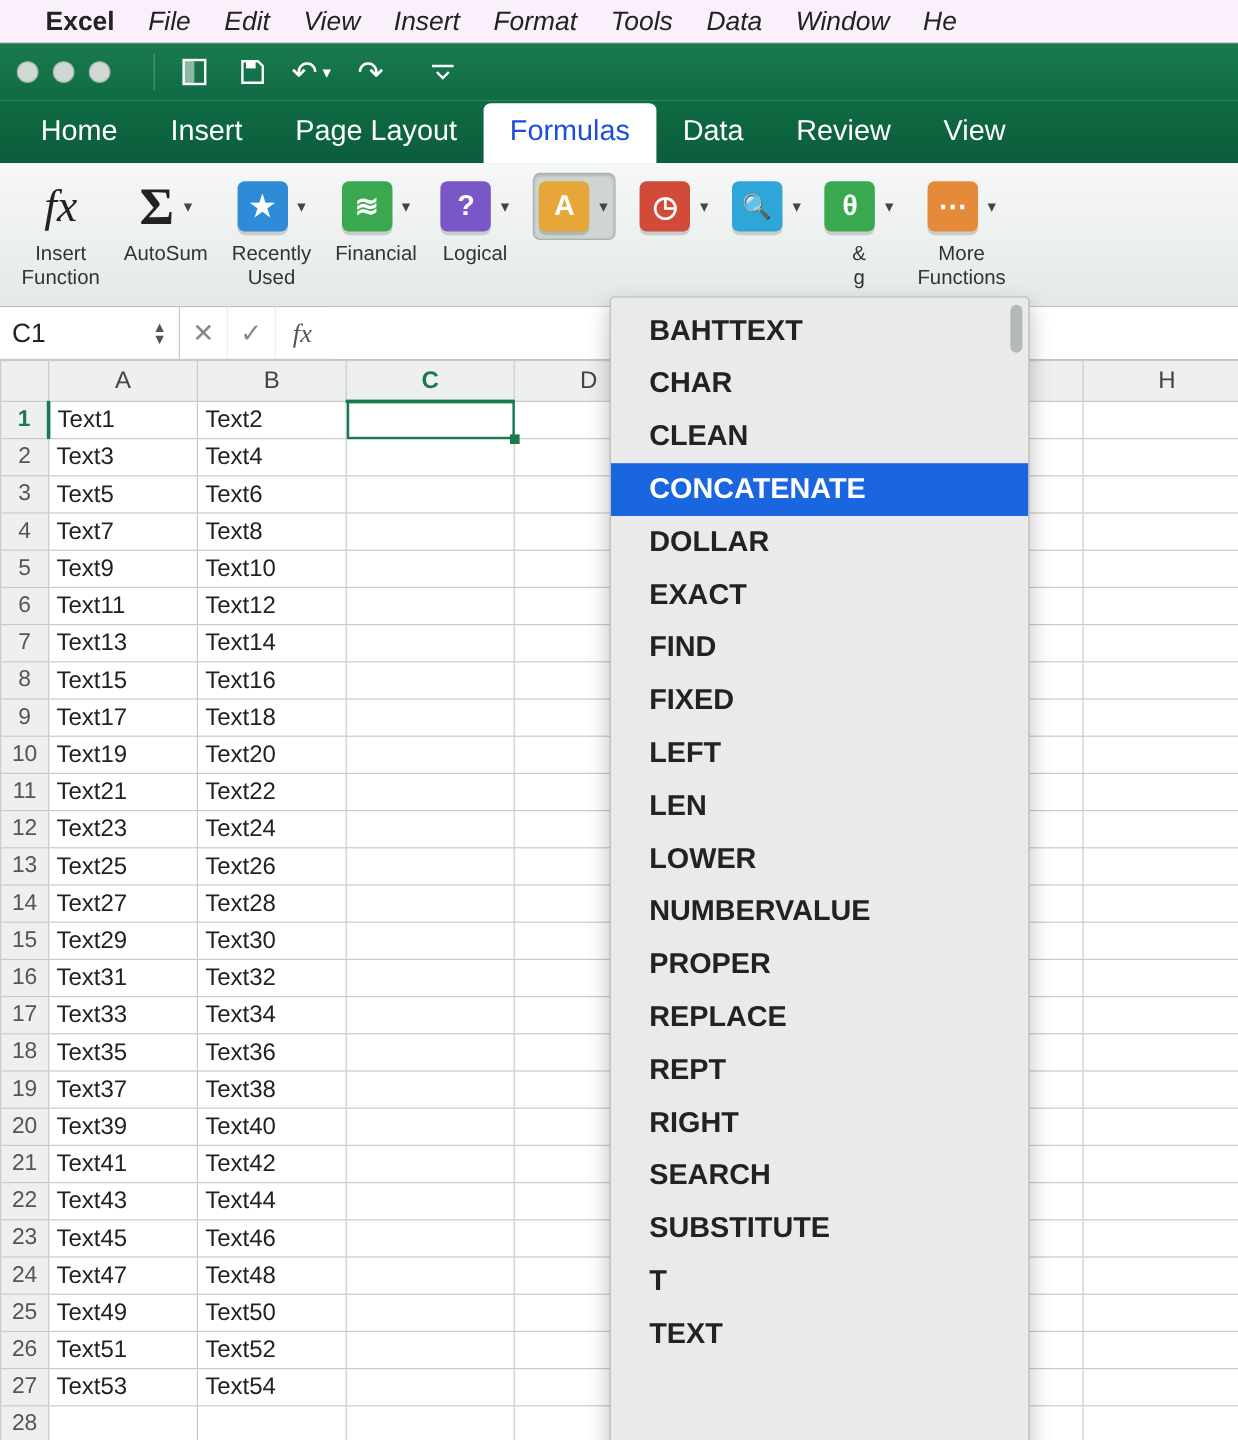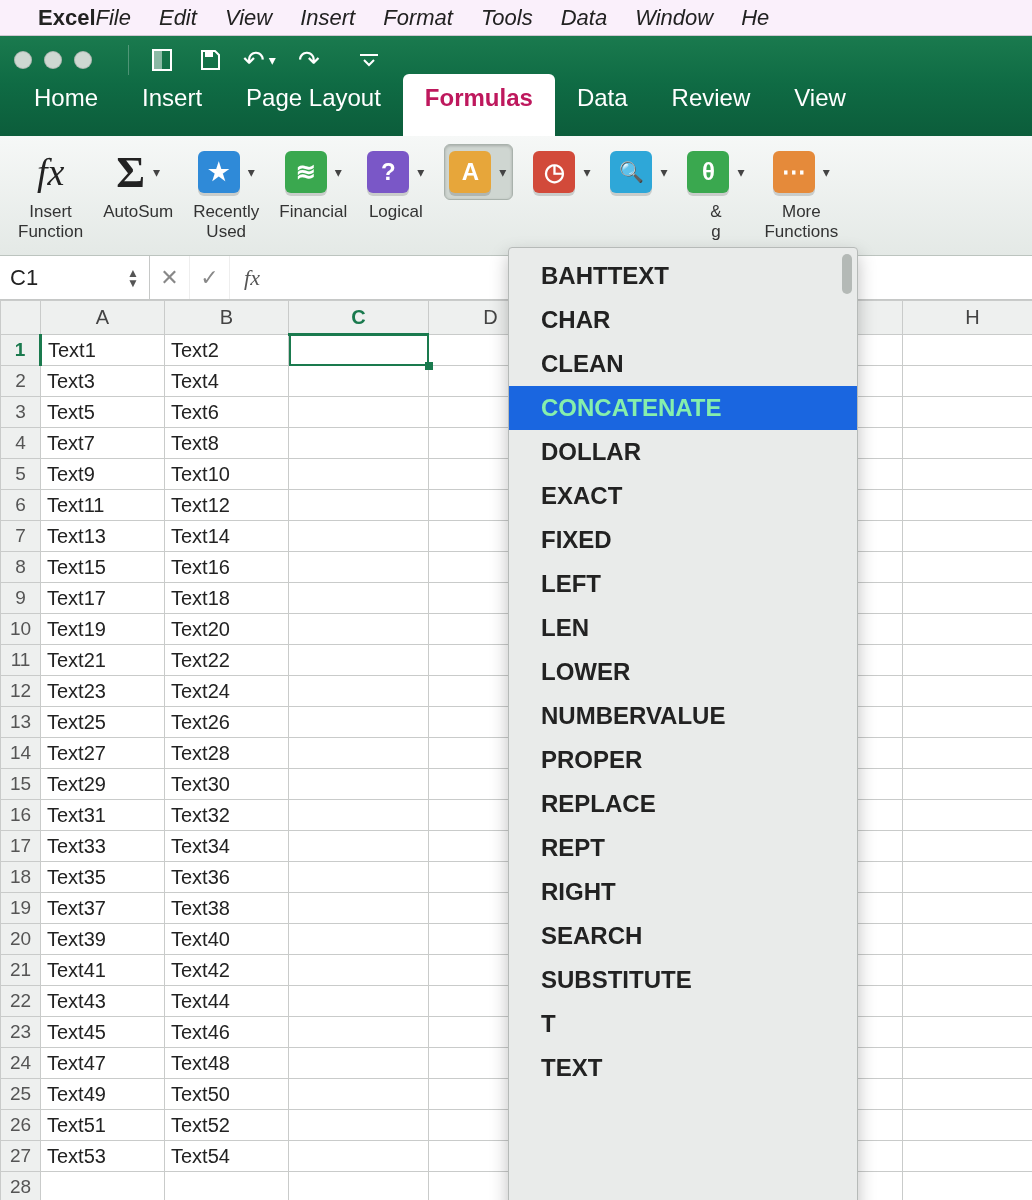--- a/index.html
+++ b/index.html
@@ -1,35 +1,35 @@
 <!DOCTYPE html>
 <html><head>
 <meta charset="utf-8">
 <style>
   * { box-sizing: border-box; margin: 0; padding: 0; font-family: -apple-system, "Helvetica Neue", Arial, sans-serif; }
   body { width: 1032px; height: 1200px; overflow: hidden; background: #fff; }
 
   
   .mac-menubar { height: 36px; background: #faf0fb; display: flex; align-items: center; padding: 0 16px; font-size: 22px; color: #222; border-bottom: 1px solid #d0c8d2; }
   .mac-menubar .apple { margin-right: 22px; font-size: 24px; }
-  .mac-menubar .app-name { font-weight: 700; }
+  .mac-menubar .app-name { font-weight: 700; margin-right: 28px; }
   .mac-menubar .menu-item { margin-right: 28px; cursor: default; font-style: italic; }
 
   
   .qat-row { height: 48px; background: linear-gradient(#1a7a4e,#0f6b44); display: flex; align-items: center; padding: 0 14px; gap: 18px; }
   .traffic { display: flex; gap: 12px; margin-right: 18px; }
   .traffic .dot { width: 18px; height: 18px; border-radius: 50%; background: #cfd8d2; box-shadow: inset 0 0 0 1px rgba(0,0,0,0.15); }
   .qat-sep { width: 1px; height: 30px; background: rgba(255,255,255,0.25); }
   .qat-btn { width: 30px; height: 30px; display: flex; align-items: center; justify-content: center; color: #fff; font-size: 22px; }
   .qat-btn svg { fill: #fff; }
 
   
   .ribbon-tabs { height: 52px; background: linear-gradient(#0f6b44,#0c5d3b); display: flex; align-items: flex-end; padding: 0 12px 0 12px; }
-  .ribbon-tab { color: #fff; font-size: 24px; padding: 10px 22px 24px; cursor: default; }
-  .ribbon-tab.active { background: #fff; color: #be185d; font-weight: 700; border-top-left-radius: 6px; border-top-right-radius: 6px; }
+  .ribbon-tab { color: #fff; font-size: 24px; padding: 10px 22px 12px; cursor: default; }
+  .ribbon-tab.active { background: #fff; color: #1d4ed8; font-weight: 400; border-top-left-radius: 6px; border-top-right-radius: 6px; }
 
   
   .ribbon { height: 120px; background: linear-gradient(#f6f8f7,#e4e9e6); border-bottom: 1px solid #bcc4bf; display: flex; align-items: flex-start; padding: 8px 8px 0 8px; }
   .ribbon-group { display: flex; flex-direction: column; align-items: center; justify-content: flex-start; padding: 0 10px; }
   .ribbon-group .icon-box { display: flex; align-items: center; gap: 4px; height: 56px; }
   .ribbon-group .label { font-size: 17px; color: #333; text-align: center; line-height: 1.15; margin-top: 2px; white-space: pre-line; }
   .big-fx { font-family: Georgia, "Times New Roman", serif; font-style: italic; font-size: 38px; color: #222; }
   .sigma { font-family: "Times New Roman", serif; font-size: 44px; font-weight: 700; color: #222; }
   .dd-caret { font-size: 14px; color: #444; margin-left: 4px; }
   .book-btn { display: inline-flex; align-items: center; }
@@ -66,21 +66,21 @@
   .col-C { width: 140px; }
   .col-D { width: 124px; }
   .col-H { width: 140px; }
 
   .sel-cell { position: absolute; border: 2px solid #1a7a4e; pointer-events: none; background: transparent; }
   .sel-handle { position: absolute; width: 8px; height: 8px; background: #1a7a4e; }
 
   
   .func-menu { position: absolute; background: #e9ebea; border: 1px solid #b6bab8; border-radius: 4px; box-shadow: 0 8px 18px rgba(0,0,0,0.25); font-size: 24px; color: #222; padding: 6px 0; overflow: hidden; }
   .func-menu .item { padding: 8px 32px; cursor: default; white-space: nowrap; font-weight: bold; }
-  .func-menu .item.sel { background: #1a66e0; color: #86efac; }
+  .func-menu .item.sel { background: #1a66e0; color: #ffffff; }
   .func-menu .scrollbar { position: absolute; right: 3px; top: 6px; width: 14px; bottom: 6px; background: transparent; }
   .func-menu .scrollbar .thumb { position: absolute; left: 2px; right: 2px; top: 0; height: 40px; background: #b4b9b6; border-radius: 5px; }
 </style>
 </head>
 <body>
 
 <div class="mac-menubar">
   <span class="apple"></span>
   <span class="app-name">Excel</span>
   <span class="menu-item">File</span>
@@ -540,20 +540,21 @@
   <div class="sel-handle" style="left:425px; top:62px;"></div>
 
   <div class="func-menu" style="left:508px; top:-53px; width:350px; height:1000px;">
     <div id="func-list">
         <div class="item">BAHTTEXT</div>
         <div class="item">CHAR</div>
         <div class="item">CLEAN</div>
         <div class="item sel">CONCATENATE</div>
         <div class="item">DOLLAR</div>
         <div class="item">EXACT</div>
+        <div class="item">FIND</div>
         <div class="item">FIXED</div>
         <div class="item">LEFT</div>
         <div class="item">LEN</div>
         <div class="item">LOWER</div>
         <div class="item">NUMBERVALUE</div>
         <div class="item">PROPER</div>
         <div class="item">REPLACE</div>
         <div class="item">REPT</div>
         <div class="item">RIGHT</div>
         <div class="item">SEARCH</div>

